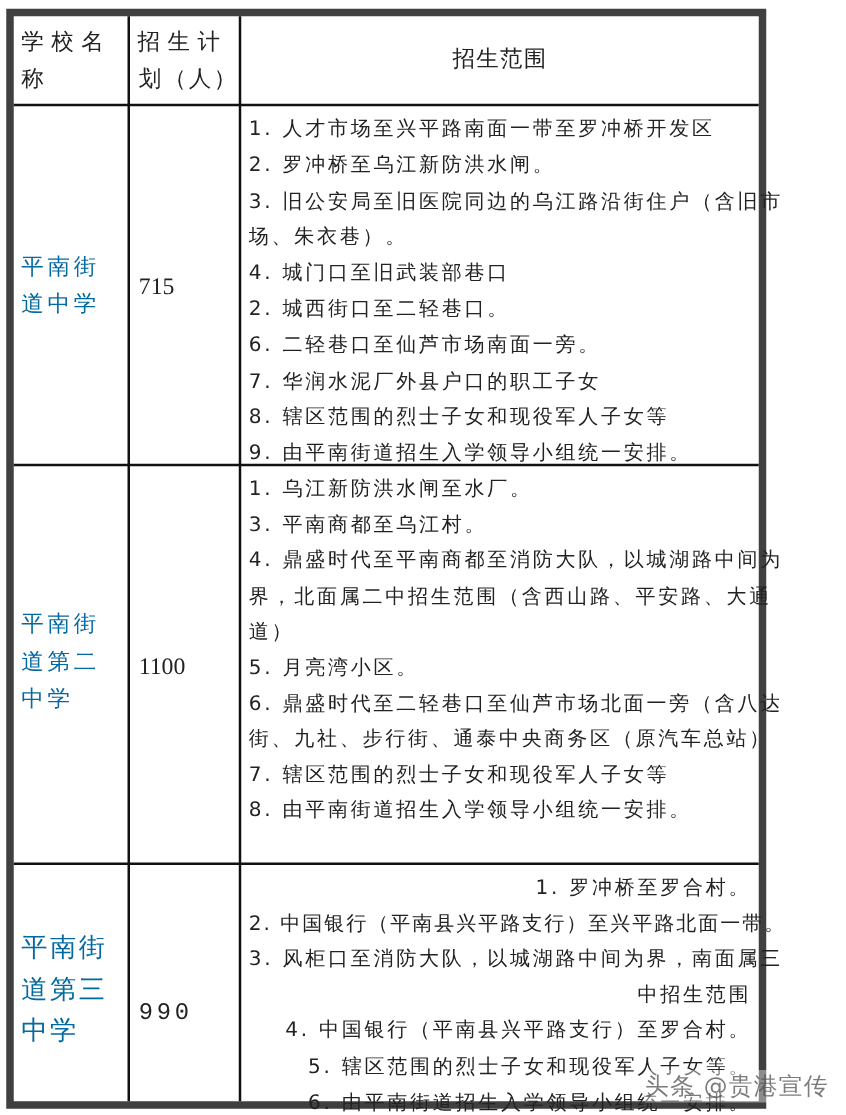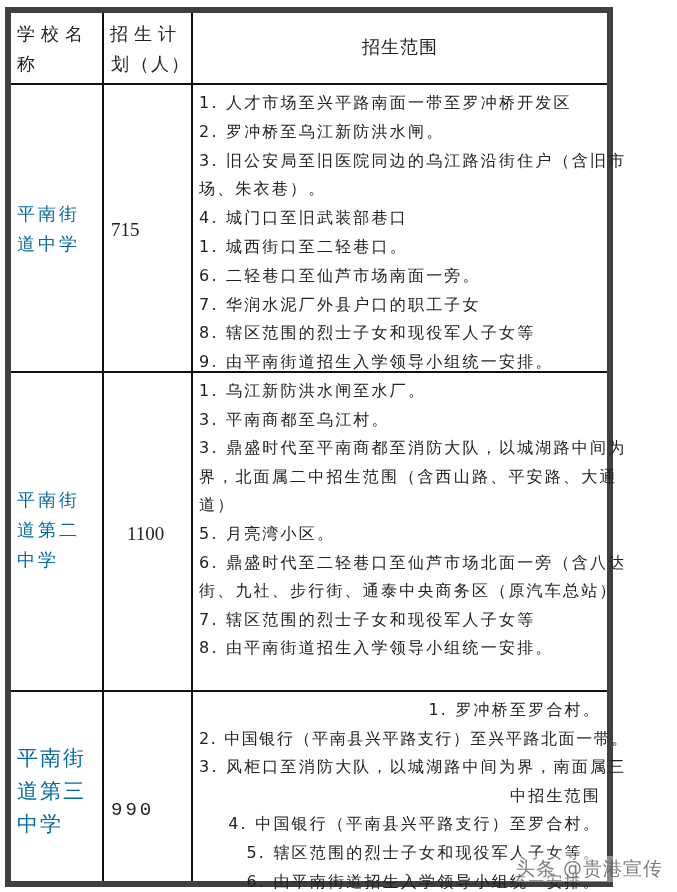--- a/index.html
+++ b/index.html
@@ -47,37 +47,37 @@
     <div>平南街</div>
     <div>道中学</div>
   </div>
   <div class="cell plan" style="left:100px; top:206px;">715</div>
   <div class="cell range" style="left:188px; top:76px; right:6px; line-height:28.8px;">
     <div class="line">1. 人才市场至兴平路南面一带至罗冲桥开发区</div>
     <div class="line">2. 罗冲桥至乌江新防洪水闸。</div>
     <div class="line">3. 旧公安局至旧医院同边的乌江路沿街住户（含旧市</div>
     <div class="line">场、朱衣巷）。</div>
     <div class="line">4. 城门口至旧武装部巷口</div>
-    <div class="line">1. 城西街口至二轻巷口。</div>
+    <div class="line">2. 城西街口至二轻巷口。</div>
     <div class="line">6. 二轻巷口至仙芦市场南面一旁。</div>
     <div class="line">7. 华润水泥厂外县户口的职工子女</div>
     <div class="line">8. 辖区范围的烈士子女和现役军人子女等</div>
     <div class="line">9. 由平南街道招生入学领导小组统一安排。</div>
   </div>
 
   <div class="cell school" style="left:6px; top:472px;  width:86px;">
     <div>平南街</div>
     <div>道第二</div>
     <div>中学</div>
   </div>
-  <div class="cell plan" style="left:100px; top:510px;margin-left:16px;">1100</div>
+  <div class="cell plan" style="left:100px; top:510px;">1100</div>
   <div class="cell range" style="left:188px; top:364px; right:6px; line-height:28.6px;">
     <div class="line">1. 乌江新防洪水闸至水厂。</div>
     <div class="line">3. 平南商都至乌江村。</div>
-    <div class="line">3. 鼎盛时代至平南商都至消防大队，以城湖路中间为</div>
+    <div class="line">4. 鼎盛时代至平南商都至消防大队，以城湖路中间为</div>
     <div class="line">界，北面属二中招生范围（含西山路、平安路、大通</div>
     <div class="line">道）</div>
     <div class="line">5. 月亮湾小区。</div>
     <div class="line">6. 鼎盛时代至二轻巷口至仙芦市场北面一旁（含八达</div>
     <div class="line">街、九社、步行街、通泰中央商务区（原汽车总站）</div>
     <div class="line">7. 辖区范围的烈士子女和现役军人子女等</div>
     <div class="line">8. 由平南街道招生入学领导小组统一安排。</div>
   </div>
 
   <div class="cell school big" style="left:6px; top:729px; width:86px;">

